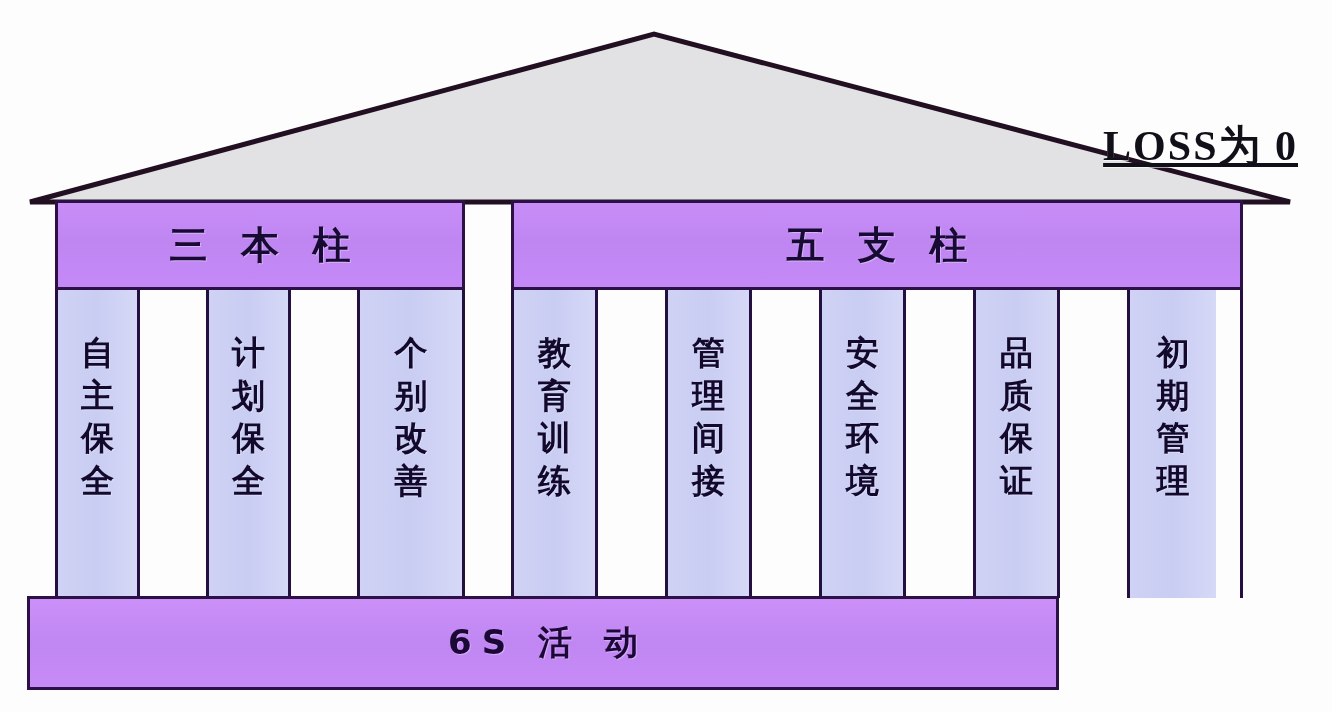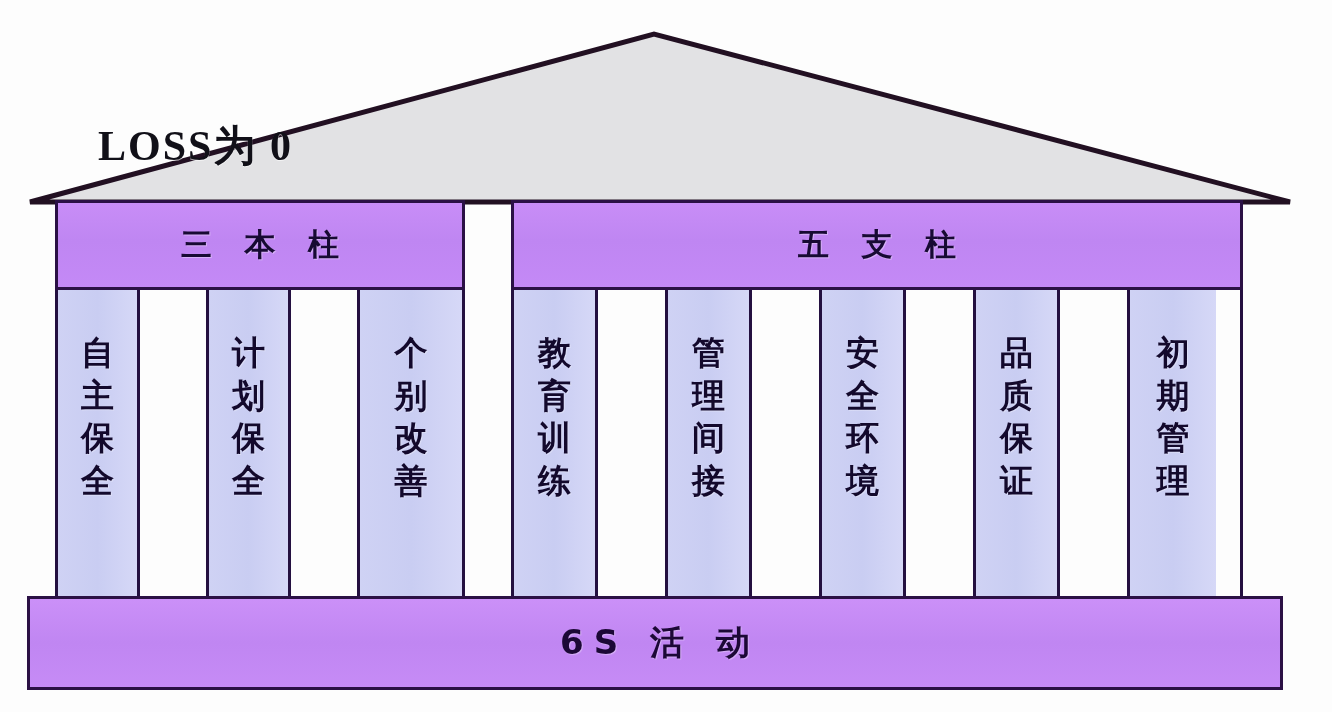--- a/index.html
+++ b/index.html
@@ -26,29 +26,30 @@
     top: 28px;
     width: 1276px;
     height: 182px;
   }
   #roof svg { display: block; width: 100%; height: 100%; }
   #roof-label {
     position: absolute;
     left: 0;
     top: 90px;
     width: 1276px;
-    text-align: left;
+    text-align: right;
     font-family: "Liberation Serif", "DejaVu Serif", serif;
     font-size: 42px;
     font-weight: 700;
     color: #111018;
     letter-spacing: 2px;
     padding-left: 76px;
     box-sizing: border-box;
     text-shadow: 0 1px 0 rgba(255,255,255,0.6);
+    text-decoration: underline;
   }
 
   
   #body-wrap {
     position: absolute;
     left: 55px;
     top: 200px;
     width: 1210px;
     height: 398px;
   }
@@ -65,22 +66,22 @@
     position: relative;
     height: 90px;
     box-sizing: border-box;
     border: 3px solid #2b1145;
     background: linear-gradient(to bottom, #c88df7 0%, #bf86f2 45%, #c489f6 100%);
     display: flex;
     align-items: center;
     justify-content: center;
   }
   .band-label {
-    font-family: Liberation Sans, sans-serif;
-    font-size: 31px;
+    font-family: Liberation Serif, serif;
+    font-size: 38px;
     font-weight: 700;
     color: #170a33;
     letter-spacing: 12px;
     text-indent: 12px;
     text-shadow: 1px 1px 0 rgba(255,255,255,0.35);
   }
 
   .pillar-row {
     position: relative;
     display: flex;
@@ -118,21 +119,21 @@
     color: #13092c;
     text-shadow: 1px 1px 0 rgba(255,255,255,0.3);
   }
   .pillar-text span { display: block; }
 
   
   #base {
     position: absolute;
     left: 27px;
     top: 596px;
-    width: 1256px;
+    width: 1032px;
     height: 94px;
     box-sizing: border-box;
     border: 3px solid #2b1145;
     background: linear-gradient(to bottom, #cb90f8 0%, #c086f2 50%, #c68bf6 100%);
     display: flex;
     align-items: center;
     justify-content: center;
   }
   #base-label {
     font-family: "DejaVu Sans", "Liberation Sans", sans-serif;

